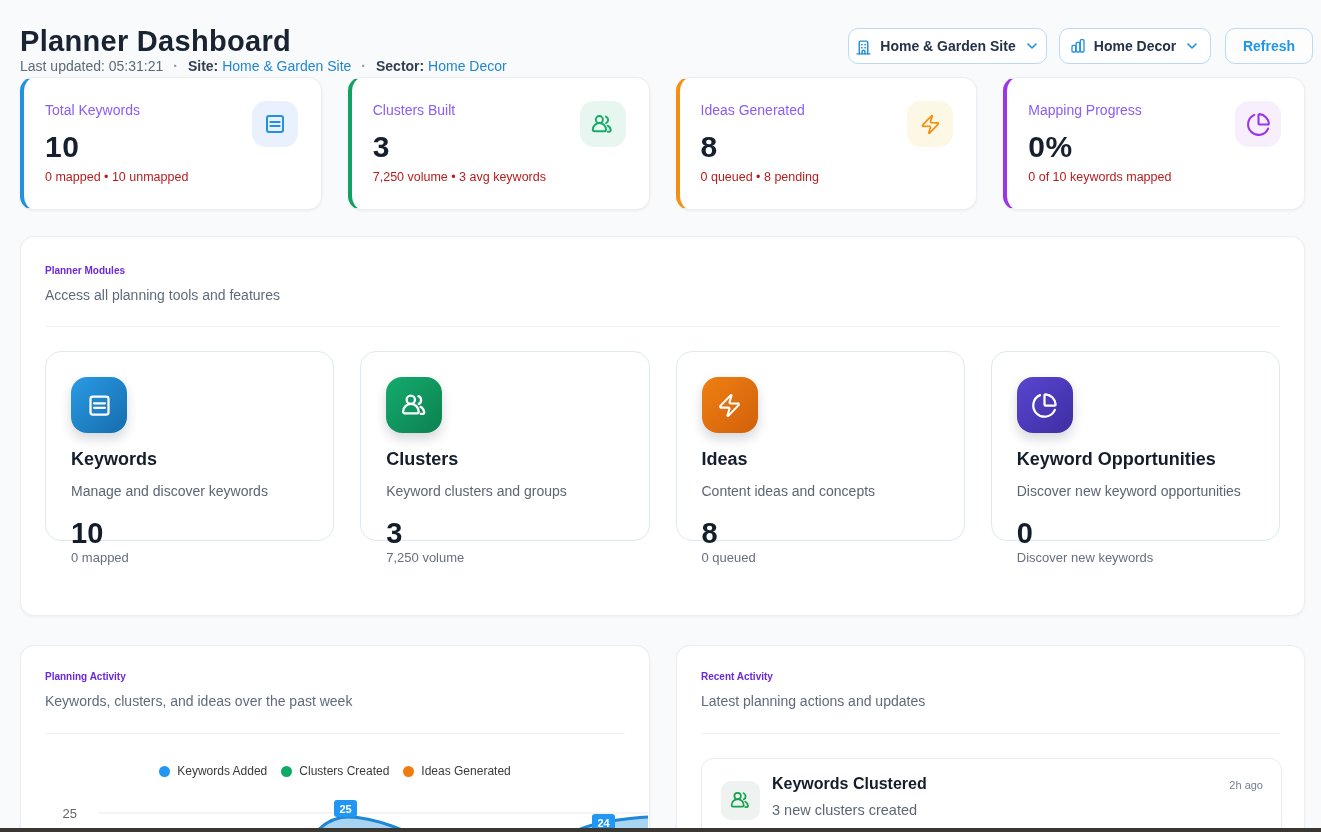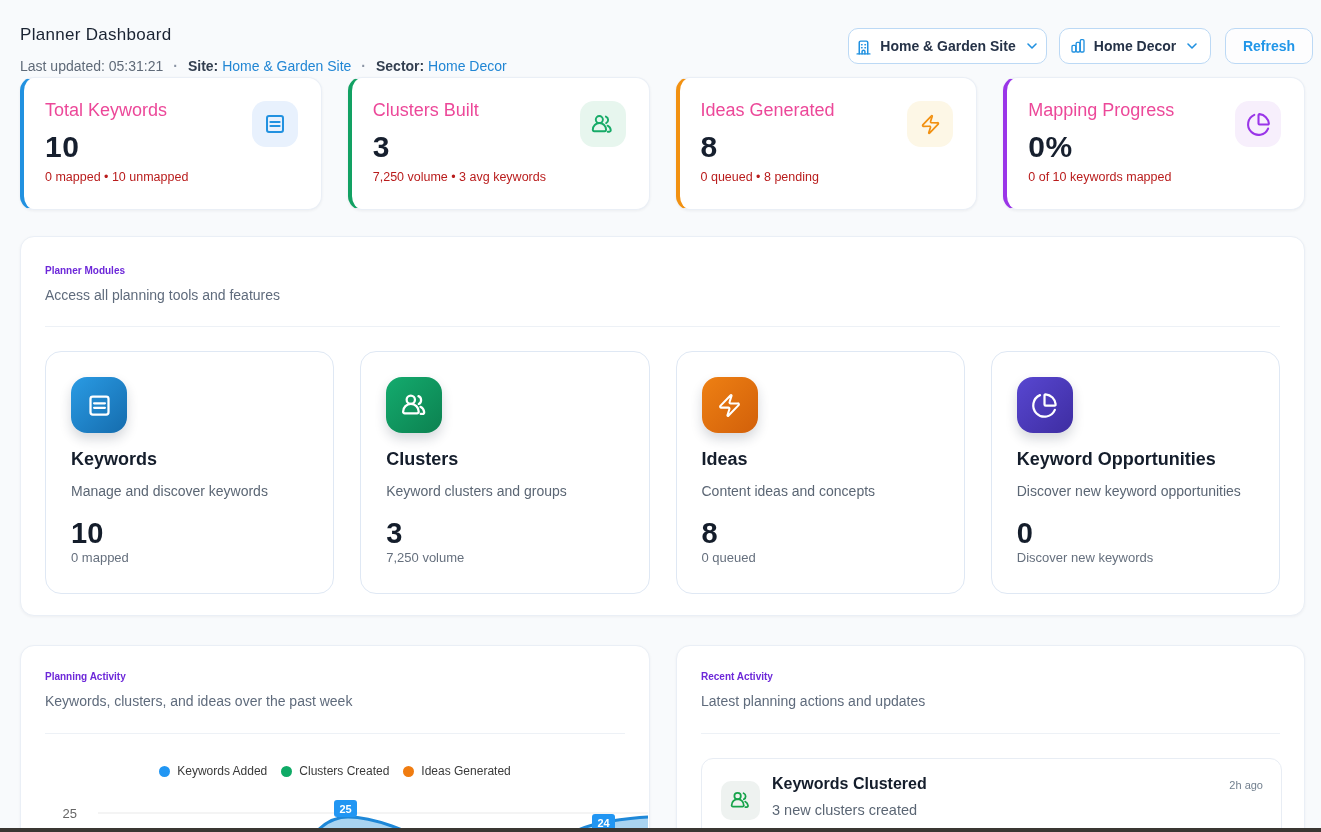--- a/index.html
+++ b/index.html
@@ -1,46 +1,46 @@
 <!DOCTYPE html>
 <html><head>
 <meta charset="utf-8">
 <style>
 * { margin:0; padding:0; box-sizing:border-box; }
 html,body { width:1321px; height:832px; overflow:hidden; }
 body { background:#f8fafc; font-family:"Liberation Sans", sans-serif; position:relative; }
 .abs { position:absolute; }
 
-h1.title { left:20px; top:25px; font-size:17px; font-weight:400; color:#1a2332; letter-spacing:0.3px; }
+h1.title { left:20px; top:25px; font-size:29px; font-weight:700; color:#1a2332; letter-spacing:0.3px; }
 .subline { left:20px; top:58px; font-size:14px; color:#5f6a78; }
 .subline b { color:#323e4f; font-weight:700; }
 .subline a { color:#2186d4; text-decoration:none; font-weight:500; }
 .subline .dot { color:#8a94a4; padding:0 10px; font-size:14px; font-weight:700; }
 
 .btn { position:absolute; top:28px; height:36px; background:#fff; border:1px solid #bcd9f5; border-radius:10px; display:flex; align-items:center; justify-content:center; gap:8px; font-size:14px; font-weight:700; color:#253247; }
 .btn svg { flex:0 0 auto; }
 
 
 .stats { left:20px; top:77px; width:1285px; display:grid; grid-template-columns:repeat(4,1fr); gap:26px; }
 .stat { position:relative; background:#fff; height:133px; border-radius:14px; border:1px solid #eaeff6; border-left:4px solid; padding:24px 22px 0 21px; box-shadow:0 1px 3px rgba(30,41,59,0.06); }
-.stat .lbl { font-size:18px; color:#ec4899; line-height:16px; }
+.stat .lbl { font-size:14px; color:#8b5cf6; line-height:16px; }
 .stat .num { font-size:30px; font-weight:700; color:#161f2e; margin-top:12px; line-height:33px; letter-spacing:0.5px; }
 .stat .sub { font-size:12.5px; color:#b91c1c; margin-top:6.5px; }
 .stat .tile { position:absolute; top:23px; right:23px; width:46px; height:46px; border-radius:14px; display:flex; align-items:center; justify-content:center; }
 
 
 .panel { background:#fff; border-radius:14px; border:1px solid #eaeff6; box-shadow:0 1px 3px rgba(30,41,59,0.05); }
 .panel .hd { padding:25px 24px 0 24px; }
 .panel .hd .t { font-size:10px; font-weight:700; color:#6d28d9; line-height:17px; }
 .panel .hd .s { font-size:14px; color:#5f6b7c; margin-top:8px; line-height:16px; }
 .panel .hd .line { height:1px; background:#edf1f6; margin-top:23px; }
 
 .modules { left:20px; top:236px; width:1285px; height:380px; }
 .modgrid { padding:24px; display:grid; grid-template-columns:repeat(4,1fr); gap:26px; }
-.mod { height:243px; border:1.5px solid #dfe8f4; border-radius:16px; background:#fff; padding:25px 25px 0 25px; position:relative; }
+.mod { height:190px; border:1.5px solid #dfe8f4; border-radius:16px; background:#fff; padding:25px 25px 0 25px; position:relative; }
 .mod .tile { width:56px; height:56px; border-radius:16px; display:flex; align-items:center; justify-content:center; box-shadow:0 6px 12px rgba(30,41,59,0.18); }
 .mod .t { font-size:18px; font-weight:700; color:#141d2b; margin-top:15px; line-height:22px; }
 .mod .d { font-size:14px; color:#5b6674; margin-top:12px; line-height:19px; white-space:nowrap; }
 .mod .n { font-size:29px; font-weight:700; color:#141d2b; margin-top:17px; line-height:30px; }
 .mod .m { font-size:13px; color:#66707e; margin-top:2px; }
 
 
 .bcardL { left:20px; top:645px; width:630px; height:230px; }
 .bcardR { left:676px; top:645px; width:629px; height:230px; }
 

